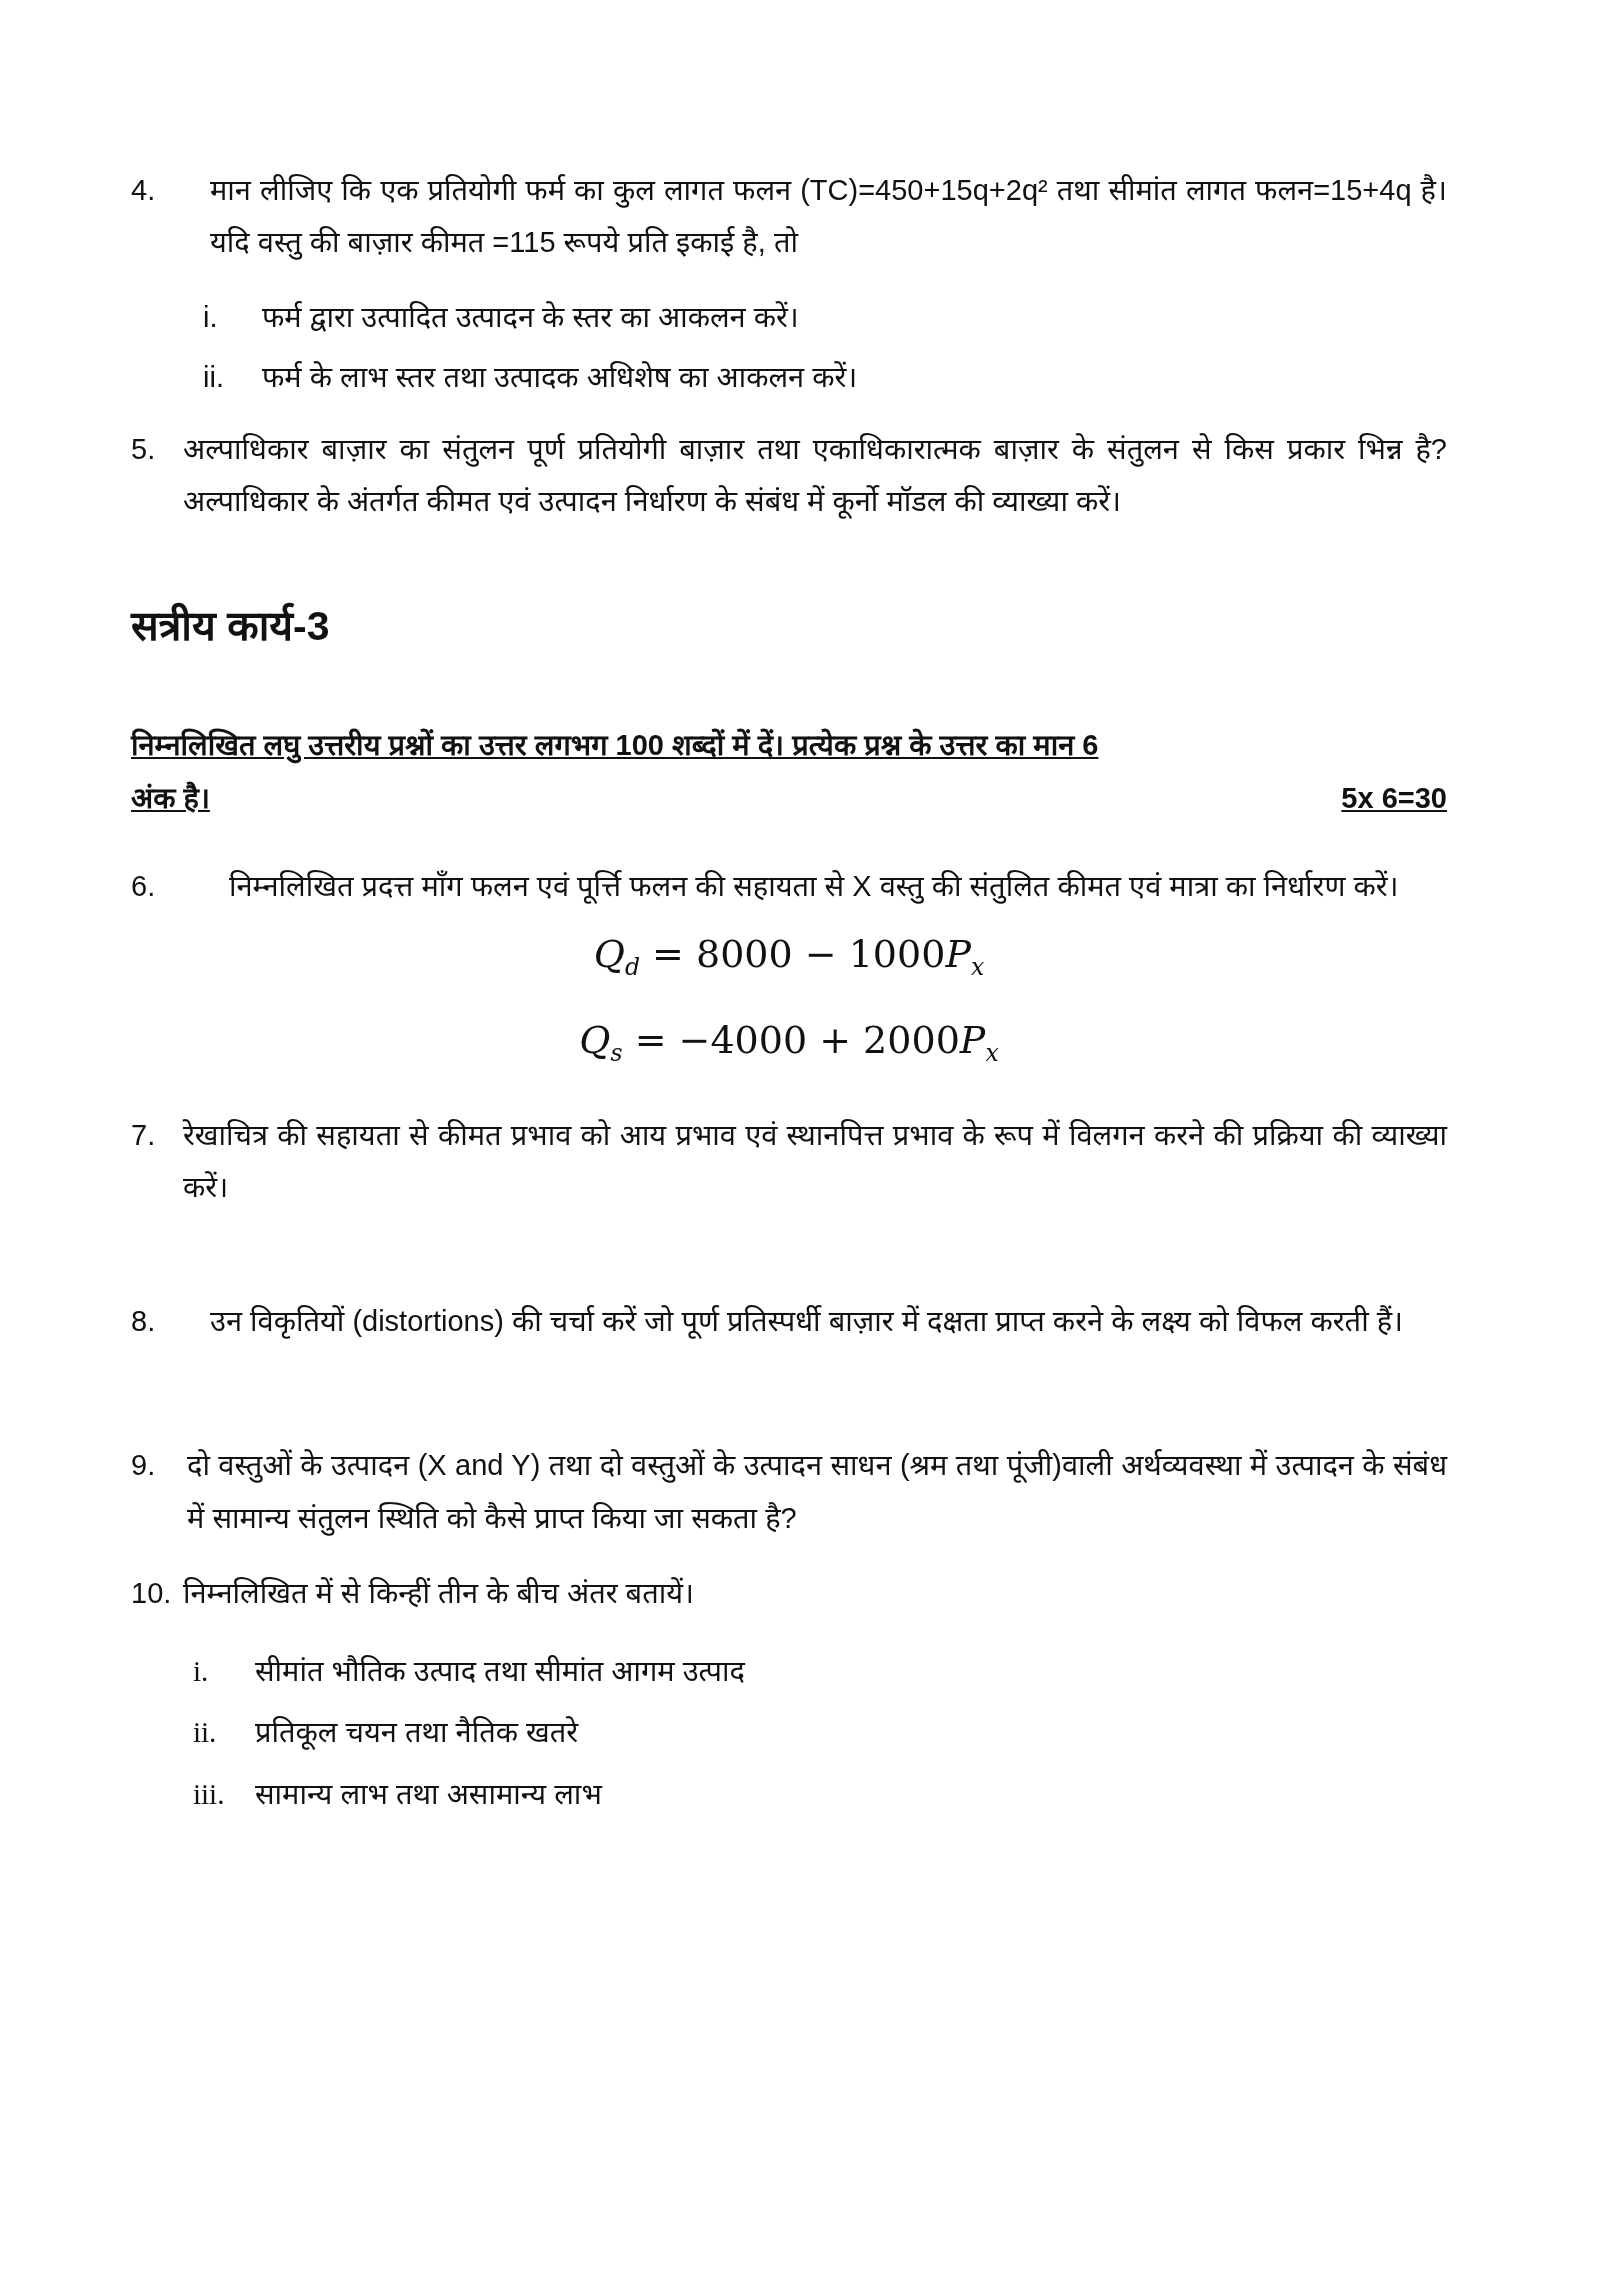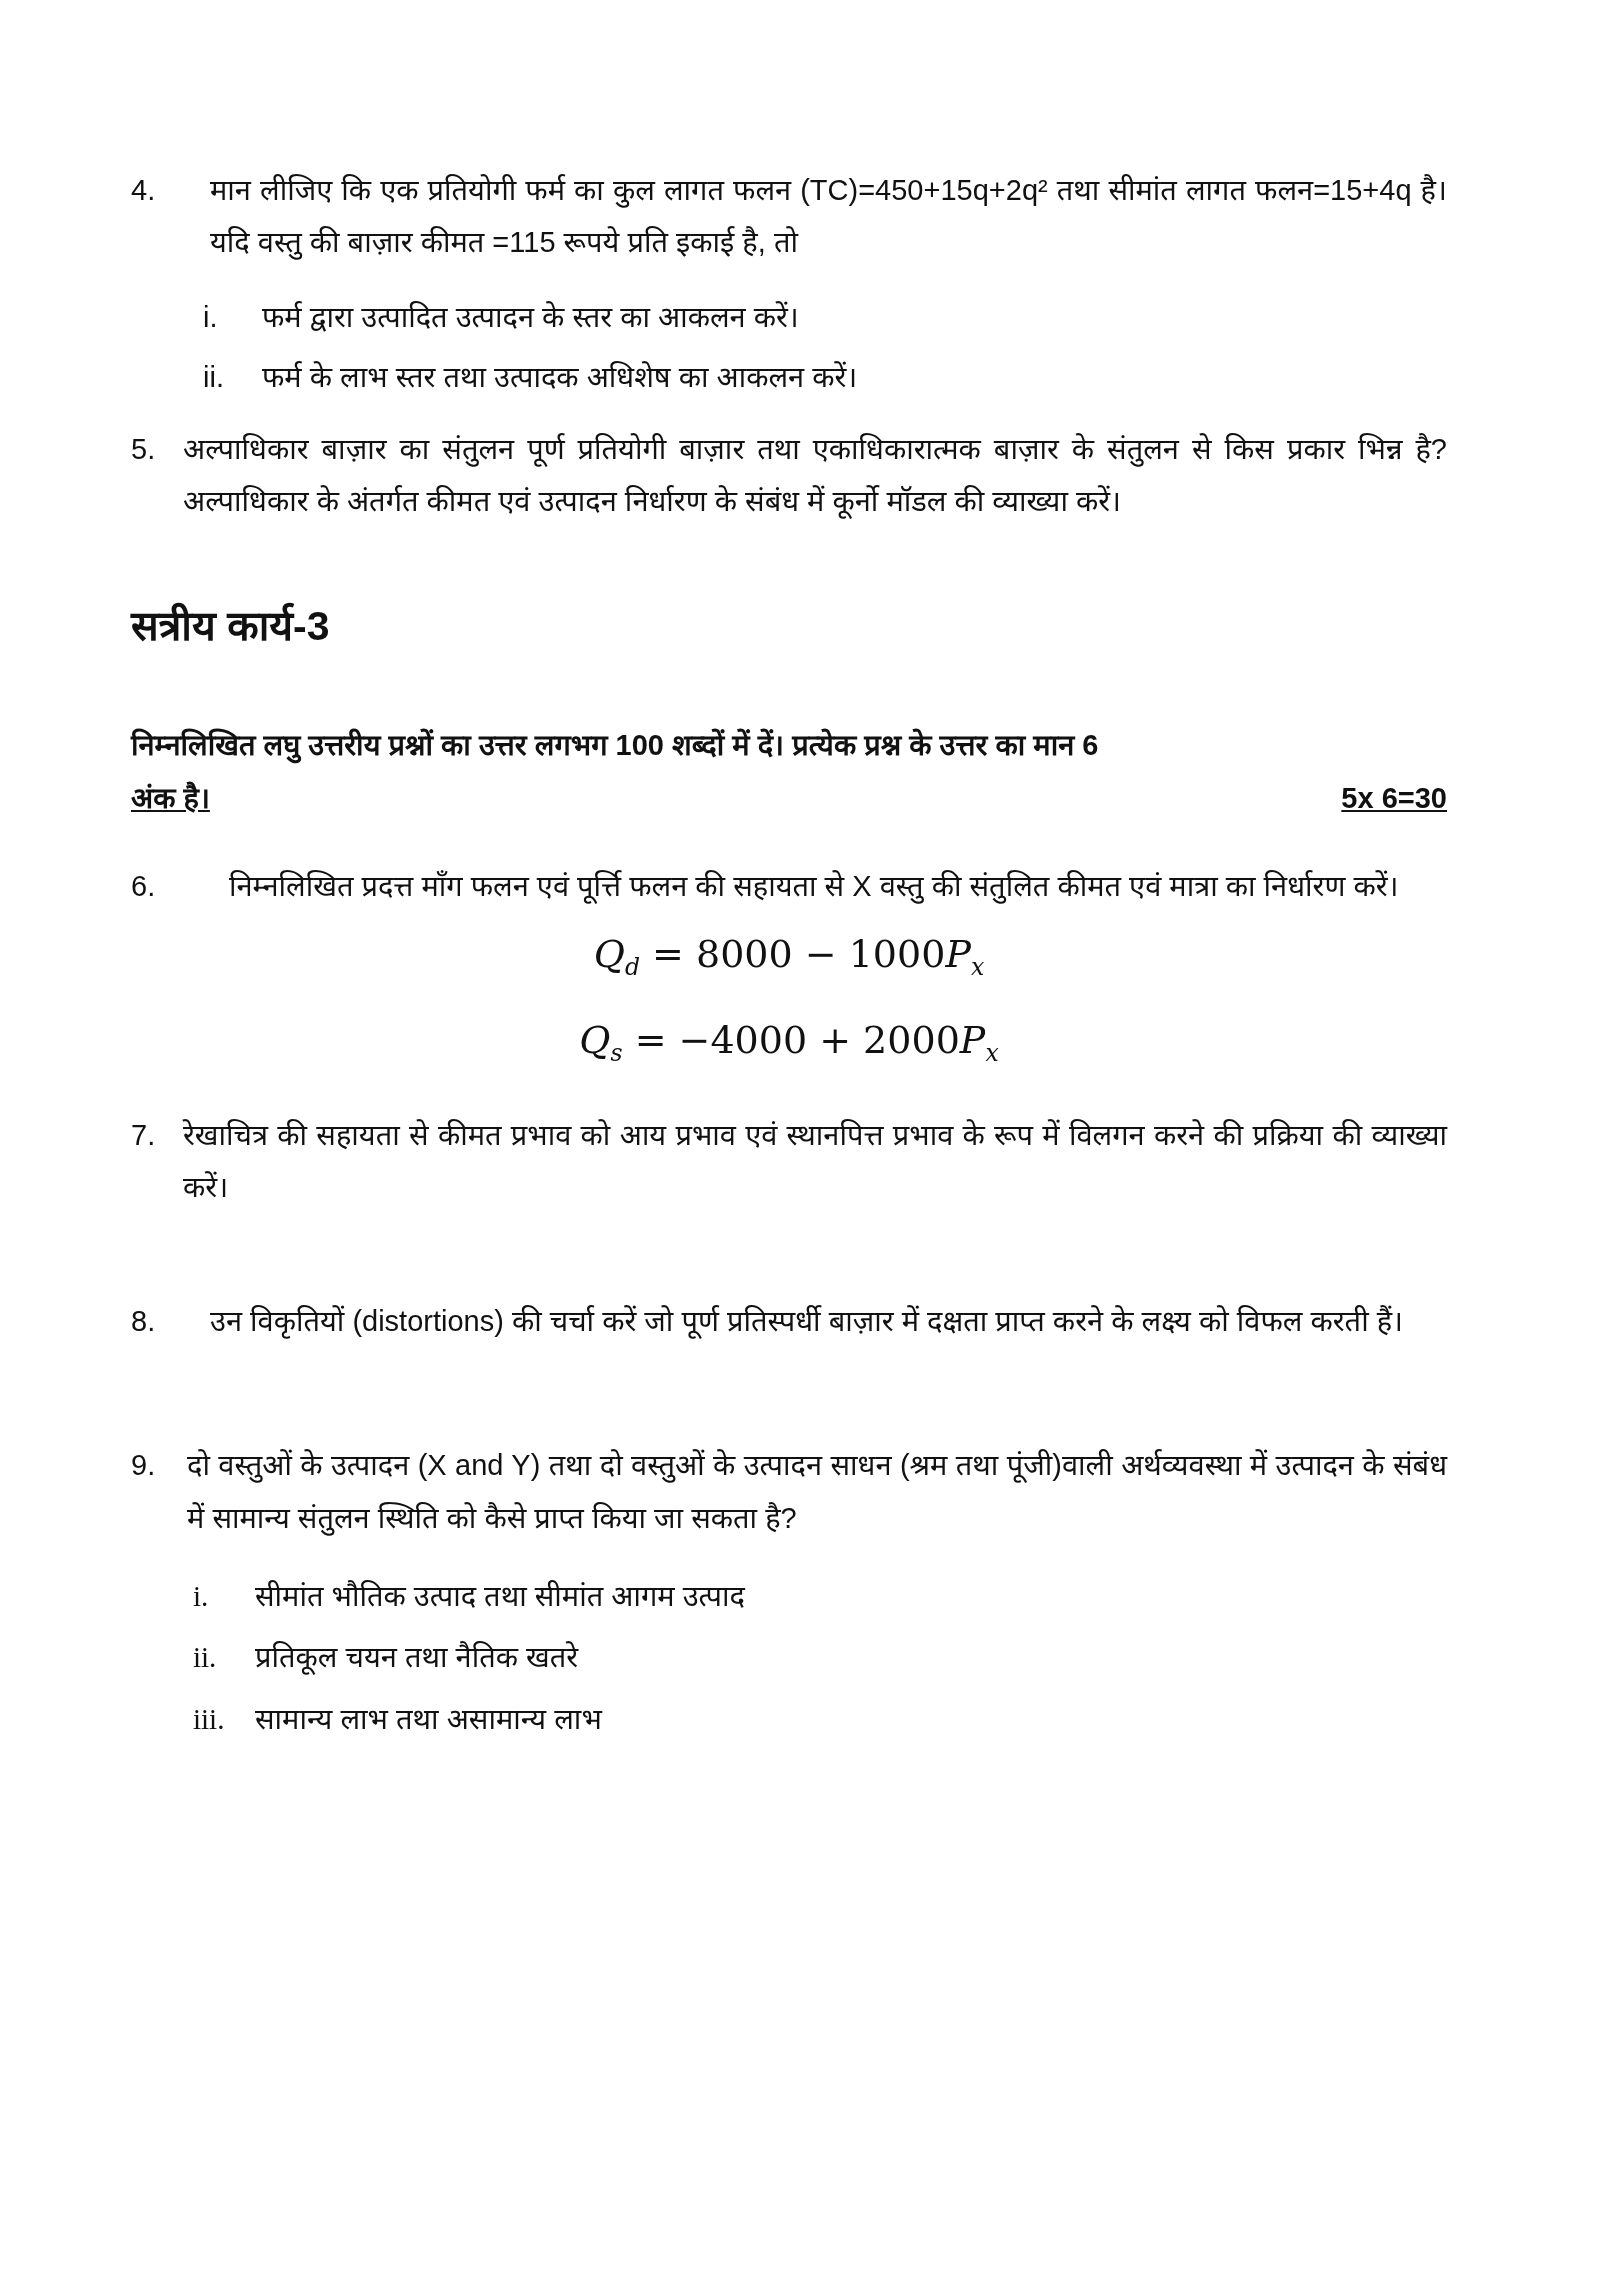--- a/index.html
+++ b/index.html
@@ -30,21 +30,21 @@
   .roman-num { flex: 0 0 62px; text-align: left; font-family: "Liberation Serif", "DejaVu Serif", serif; }
   .roman-text { flex: 1 1 auto; }
   .section-heading {
     text-align: left;
     font-weight: bold;
     font-size: 41px;
     margin-top: 62px;
     margin-bottom: 56px;
   }
   .instructions { font-weight: bold; }
-  .instr-line1 { text-align: justify; }
+  .instr-line1 { text-align: justify; text-decoration: underline; }
   .instr-line2 { display: flex; justify-content: space-between; text-decoration: underline; }
   .q4 { margin-bottom: 0; }
   .q5 { margin-top: 19.6px; }
   .q6 { margin-top: 36px; }
   .equations { margin-top: 16px; text-align: center; }
   .equation {
     font-family: "DejaVu Serif", "Liberation Serif", serif;
     font-size: 38px;
     margin-bottom: 29.5px;
     line-height: 1.4;
@@ -119,20 +119,24 @@
   <div class="q-row q8">
     <div class="q-num">8.</div>
     <div class="q-text">उन विकृतियों (distortions) की चर्चा करें जो पूर्ण प्रतिस्पर्धी बाज़ार में दक्षता प्राप्त करने के लक्ष्य को विफल करती हैं।</div>
   </div>
 
   <div class="q-row q9">
     <div class="q-num">9.</div>
     <div class="q-text">दो वस्तुओं के उत्पादन (X and Y) तथा दो वस्तुओं के उत्पादन साधन (श्रम तथा पूंजी)वाली अर्थव्यवस्था में उत्पादन के संबंध में सामान्य संतुलन स्थिति को कैसे प्राप्त किया जा सकता है?</div>
   </div>
 
+  <div class="q-row q10">
+    <div class="q-num narrow">10.</div>
+    <div class="q-text">निम्नलिखित में से किन्हीं तीन के बीच अंतर बतायें।</div>
+  </div>
 
   <div class="roman-list">
     <div class="roman-row">
       <div class="roman-num">i.</div>
       <div class="roman-text">सीमांत भौतिक उत्पाद तथा सीमांत आगम उत्पाद</div>
     </div>
     <div class="roman-row">
       <div class="roman-num">ii.</div>
       <div class="roman-text">प्रतिकूल चयन तथा नैतिक खतरे</div>
     </div>

